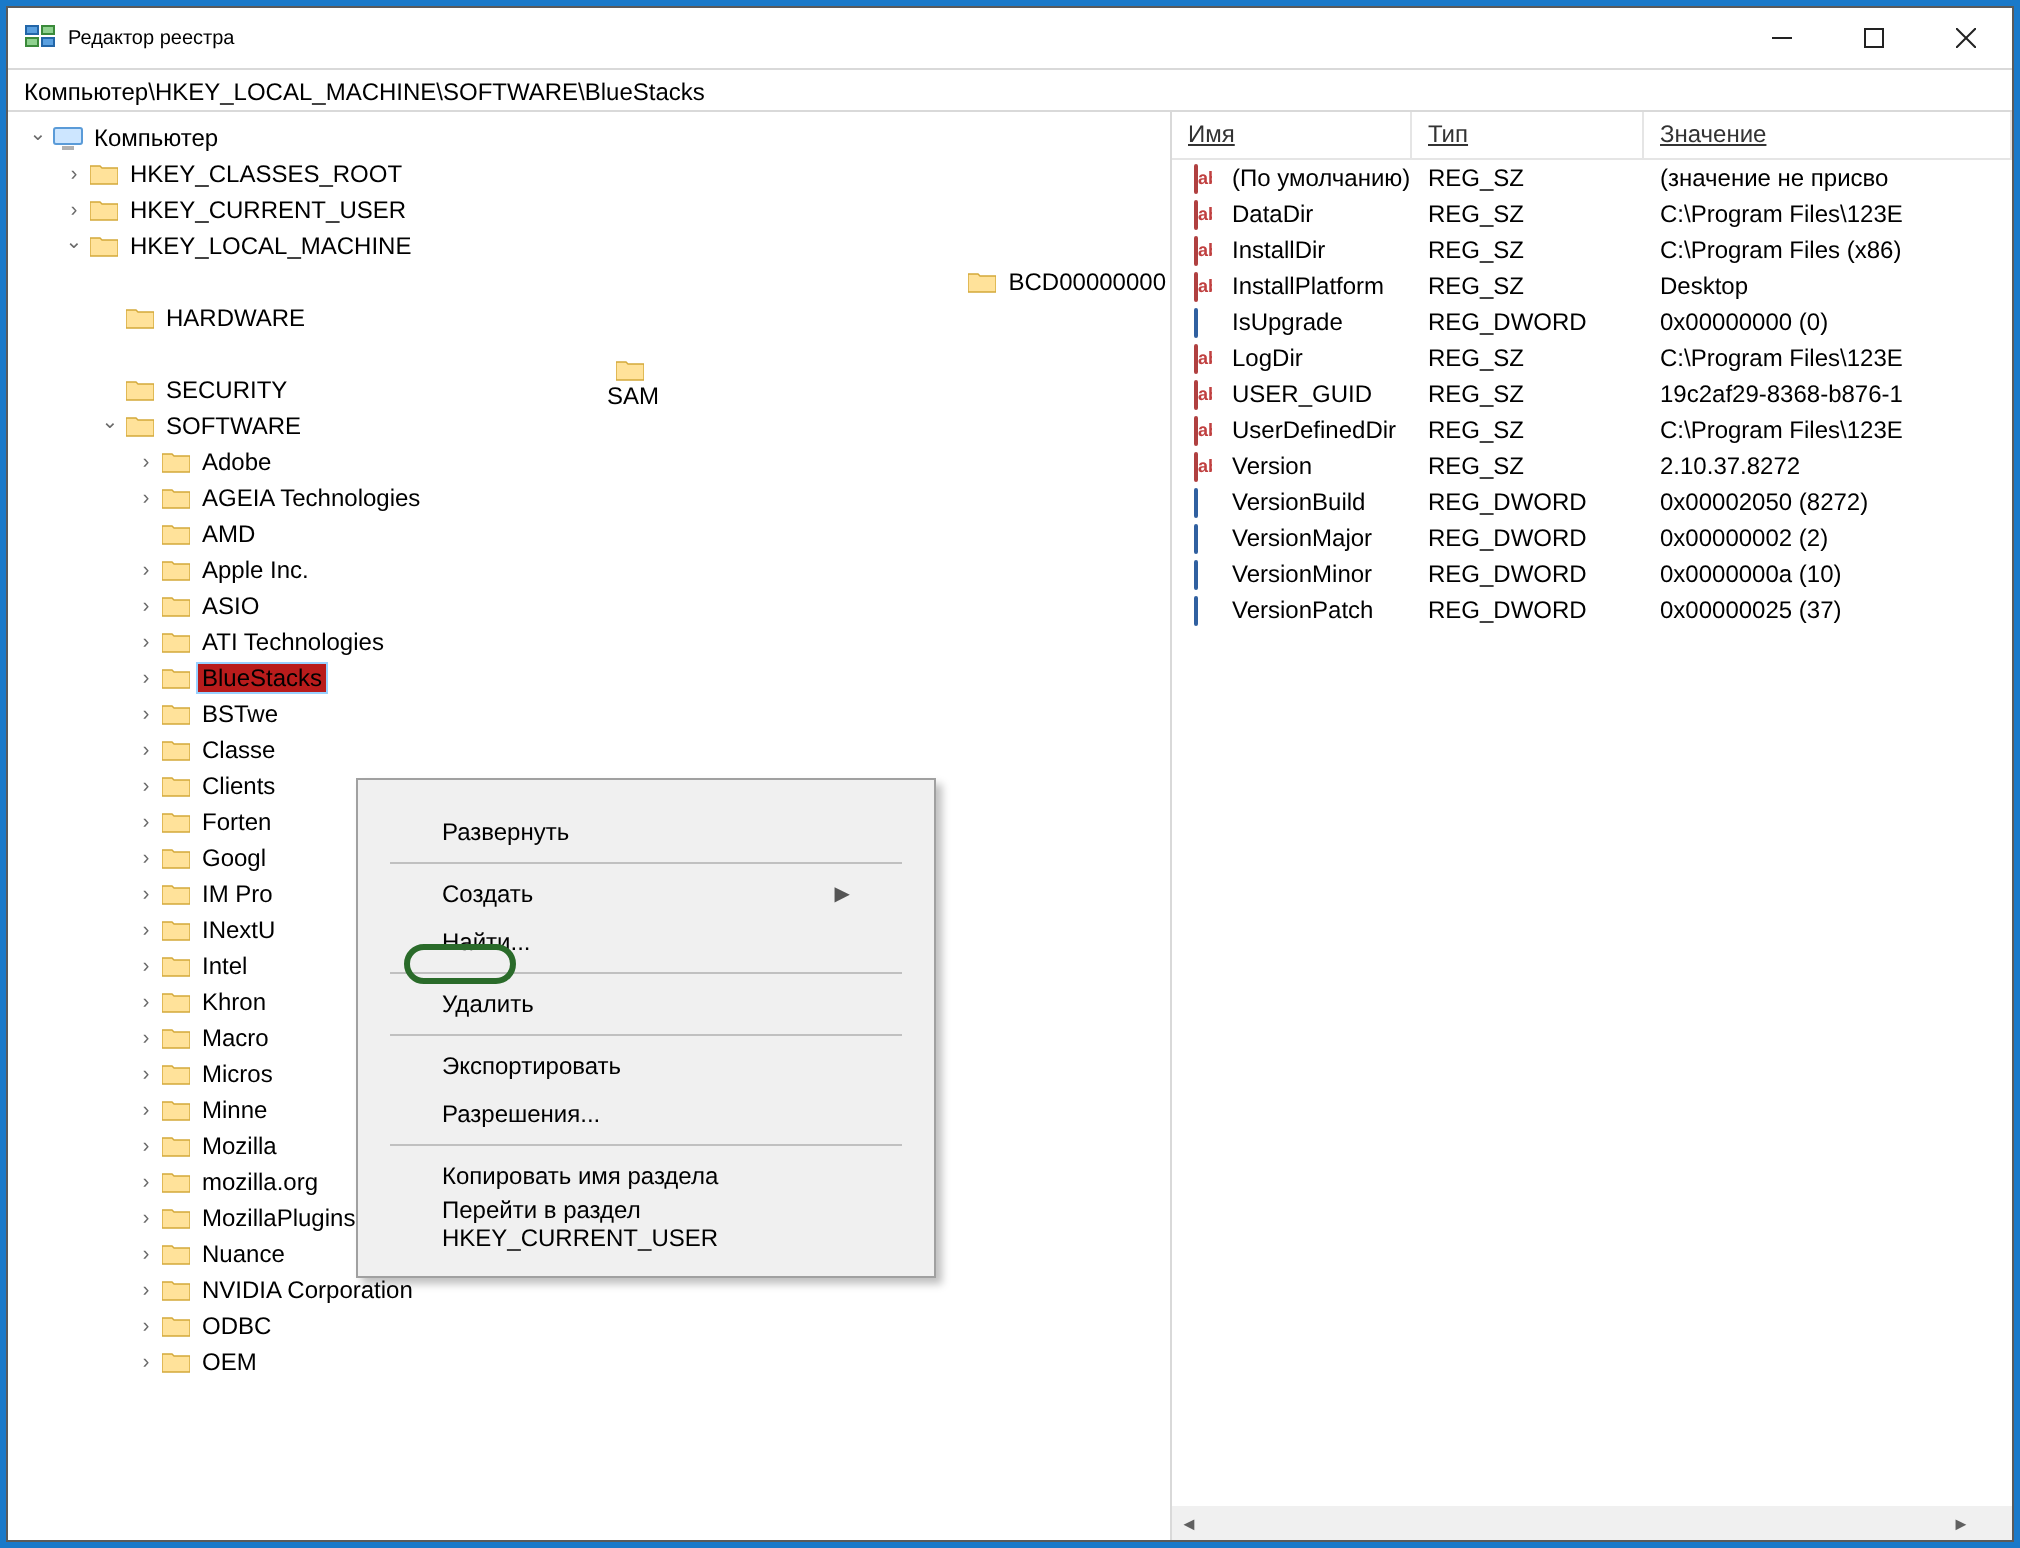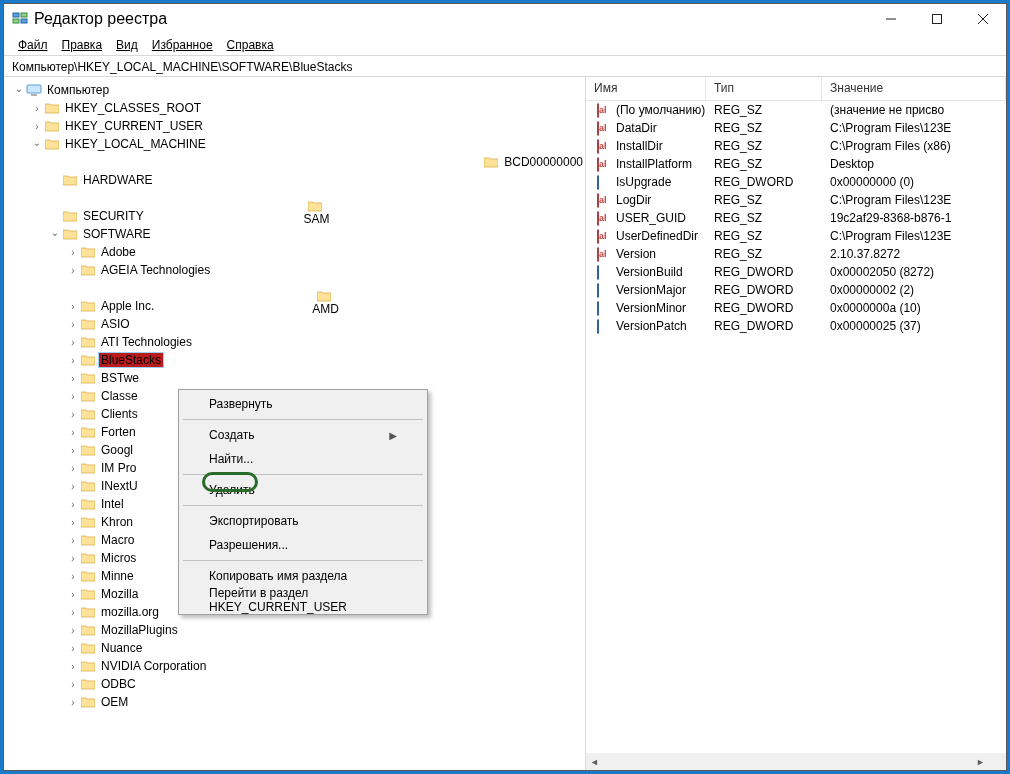--- a/index.html
+++ b/index.html
@@ -2,21 +2,21 @@
 <html><head>
 <meta charset="utf-8">
 <style>
 * { box-sizing: border-box; margin: 0; padding: 0; font-family: 'Segoe UI', Tahoma, sans-serif; font-size: 12px; }
 html, body { width: 1010px; height: 774px; overflow: hidden; }
 .outer { border: 3px solid #1a79c9; width: 1010px; height: 774px; background: #fff; display: flex; flex-direction: column; }
 .window { border: 1px solid #5a5a5a; flex: 1; display: flex; flex-direction: column; background: #fff; position: relative; }
 
 .titlebar { height: 30px; display: flex; align-items: center; justify-content: space-between; padding: 0 0 0 8px; }
 .titlebar .left { display: flex; align-items: center; gap: 6px; }
-.titlebar .title { font-size: 16px; }
+.titlebar .title { font-size: 10px; }
 .titlebar .window-controls { display: flex; }
 .titlebar .window-controls .btn { width: 46px; height: 30px; display: flex; align-items: center; justify-content: center; cursor: pointer; }
 
 .menubar { height: 21px; display: flex; align-items: center; gap: 2px; padding: 0 8px; }
 .menubar .menu-item { padding: 2px 6px; cursor: pointer; }
 .menubar .menu-item span.u { text-decoration: underline; }
 
 .pathbar { height: 22px; border-top: 1px solid #d9d9d9; border-bottom: 1px solid #d9d9d9; padding: 2px 8px; display: flex; align-items: flex-end; }
 
 .content { flex: 1; display: flex; overflow: hidden; }
@@ -28,21 +28,21 @@
 .tree-row .toggle { width: 14px; height: 14px; display: flex; align-items: center; justify-content: center; color: #6a6a6a; font-size: 10px; cursor: pointer; }
 .tree-row .toggle.empty { visibility: hidden; }
 .tree-row .icon { width: 16px; height: 14px; display: flex; align-items: center; justify-content: center; margin-right: 3px; }
 .tree-row .label { padding: 0 2px; }
 .tree-row.selected .label { background: #b91c1c; outline: 1px solid #99d1ff; }
 
 .folder-icon svg { width: 14px; height: 12px; }
 .computer-icon svg { width: 16px; height: 12px; }
 
 .list-header { display: flex; height: 24px; border-bottom: 1px solid #e5e5e5; }
-.list-header .col { padding: 4px 8px; border-right: 1px solid #e5e5e5; color: #333; }
+.list-header .col { padding: 4px 8px; border-right: 1px solid #e5e5e5; color: #333; text-decoration: underline; }
 .col-name { width: 120px; }
 .col-type { width: 116px; }
 .col-value { flex: 1; }
 
 .list-body { flex: 1; overflow: hidden; position: relative; }
 .list-row { display: flex; height: 18px; align-items: center; }
 .list-row > div { padding: 0 8px; overflow: hidden; white-space: nowrap; }
 .list-row .cell-icon { width: 16px; height: 16px; margin-left: 4px; margin-right: 2px; flex-shrink: 0; display:flex; align-items:center; justify-content:center; }
 .list-row .cell-name { width: 98px; }
 .list-row .cell-type { width: 116px; }
@@ -51,21 +51,21 @@
 .sz-icon { width: 15px; height: 15px; background: #fff; border: 1px solid #b04040; border-radius: 2px; position: relative; }
 .sz-icon:before { content: 'ab'; position: absolute; top: 0; left: 1px; font-size: 9px; font-weight: bold; color: #c04040; line-height: 12px; }
 .dw-icon { width: 15px; height: 15px; background: #fff; border: 1px solid #3060a0; border-radius: 2px; position: relative; overflow:hidden; }
 .dw-icon:before { content: '011'; position: absolute; top: 1px; left: 0px; font-size: 7px; font-weight: bold; color: #3060a0; line-height: 6px; letter-spacing: -0.5px; }
 .dw-icon:after { content: '110'; position: absolute; bottom: 1px; left: 1px; font-size: 7px; font-weight: bold; color: #3060a0; line-height: 6px; letter-spacing: -0.5px; }
 
 .scrollbar-h { position: absolute; bottom: 0; left: 0; right: 17px; height: 17px; background: #f0f0f0; display: flex; align-items: center; justify-content: space-between; }
 .scrollbar-h .arrow { width: 17px; height: 17px; display: flex; align-items: center; justify-content: center; color: #606060; font-size: 9px; cursor: pointer; }
 .scrollbar-corner { position: absolute; bottom: 0; right: 0; width: 17px; height: 17px; background: #f0f0f0; }
 
-.context-menu { position: absolute; left: 174px; top: 385px; width: 250px; background: #f0f0f0; border: 1px solid #a0a0a0; box-shadow: 3px 3px 4px rgba(0,0,0,0.25); padding: 2px; z-index: 100; }
+.context-menu { position: absolute; left: 174px; top: 385px; width: 290px; background: #f0f0f0; border: 1px solid #a0a0a0; box-shadow: 3px 3px 4px rgba(0,0,0,0.25); padding: 14px; z-index: 100; }
 .context-menu .cm-item { height: 24px; display: flex; align-items: center; justify-content: space-between; padding: 0 28px; cursor: pointer; }
 .context-menu .cm-sep { height: 1px; background: #c0c0c0; margin: 3px 2px; }
 .context-menu .cm-item .sub { color: #555; font-size: 10px; }
 
 .highlight-del { position: absolute; left: 198px; top: 468px; width: 56px; height: 20px; border: 3px solid #2a6b2a; border-radius: 10px; z-index: 200; pointer-events: none; }
 
 .reg-icon svg { width: 16px; height: 16px; }
 
 </style>
 </head>
@@ -99,27 +99,20 @@
           </div>
       <div class="btn">
             <svg width="10" height="10">
               <line x1="0" y1="0" x2="10" y2="10" stroke="#222" stroke-width="1"></line>
               <line x1="10" y1="0" x2="0" y2="10" stroke="#222" stroke-width="1"></line>
             </svg>
           </div>
     </div>
   </div>
 
-  <div class="menubar">
-    <div class="menu-item"><span class="u">Файл</span></div>
-    <div class="menu-item"><span class="u">Правка</span></div>
-    <div class="menu-item"><span class="u">Вид</span></div>
-    <div class="menu-item"><span class="u">Избранное</span></div>
-    <div class="menu-item"><span class="u">Справка</span></div>
-  </div>
 
   <div class="pathbar">
     <span>Компьютер\HKEY_LOCAL_MACHINE\SOFTWARE\BlueStacks</span>
   </div>
 
   <div class="content">
     <div class="tree-pane">
       <div class="tree" id="tree">
             <div class="tree-row" style="padding-left: 4px;">
               <span class="toggle" style="transform: translateY(-2px);">⌄</span>
@@ -214,21 +207,21 @@
             </div>
             <div class="tree-row" style="padding-left: 58px;">
               <span class="toggle">›</span>
               <span class="icon folder-icon">
                 <svg viewBox="0 0 14 12">
                   <path d="M0 2 L0 11 L14 11 L14 3 L6 3 L5 2 Z" fill="#ffe29a" stroke="#d4a93a" stroke-width="0.7"></path>
                 </svg>
               </span>
               <span class="label">AGEIA Technologies</span>
             </div>
-            <div class="tree-row" style="padding-left: 58px; flex-direction: column;">
+            <div class="tree-row" style="padding-left: 58px;">
               <span class="toggle empty">›</span>
               <span class="icon folder-icon">
                 <svg viewBox="0 0 14 12">
                   <path d="M0 2 L0 11 L14 11 L14 3 L6 3 L5 2 Z" fill="#ffe29a" stroke="#d4a93a" stroke-width="0.7"></path>
                 </svg>
               </span>
               <span class="label">AMD</span>
             </div>
             <div class="tree-row" style="padding-left: 58px;">
               <span class="toggle">›</span>

